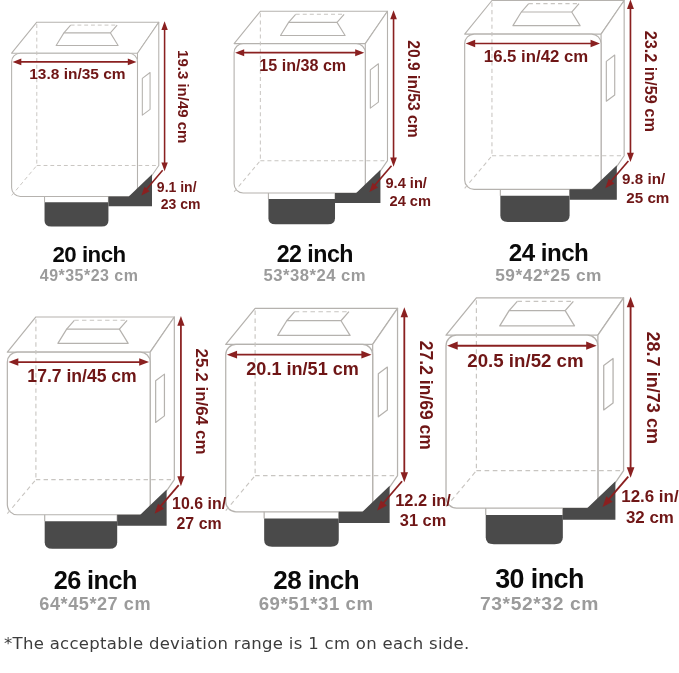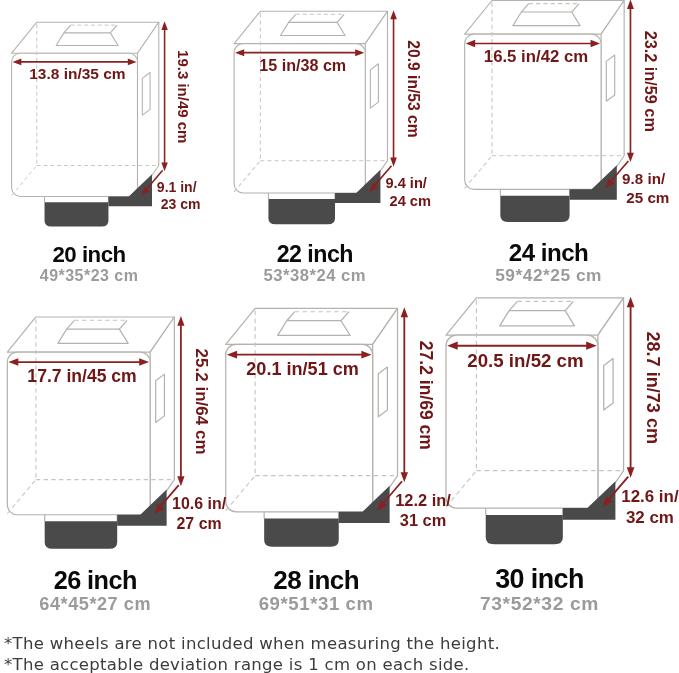--- a/index.html
+++ b/index.html
@@ -285,16 +285,15 @@
     <text class="dim" x="80" y="69" font-size="16" text-anchor="middle">20.5 in/52 cm</text>
     <text class="dim" x="184" y="87" font-size="15.5" text-anchor="middle" transform="rotate(90 184 87)">28.7 in/73 cm</text>
     <text class="dim" x="162" y="185" font-size="14.5">12.6 in/</text>
     <text class="dim" x="166" y="203" font-size="14.5">32 cm</text>
     <text class="ttl" x="92" y="258" font-size="23" text-anchor="middle">30 inch</text>
     <text class="sub" x="92" y="277" font-size="16.5" text-anchor="middle">73*52*32 cm</text>
   </svg>
 </div>
 
   <div class="footnotes">
-    <div>*The wheels are not included when measuring the height.</div>
     <div>*The acceptable deviation range is 1 cm on each side.</div>
   </div>
 </div>
 
 </body></html>

